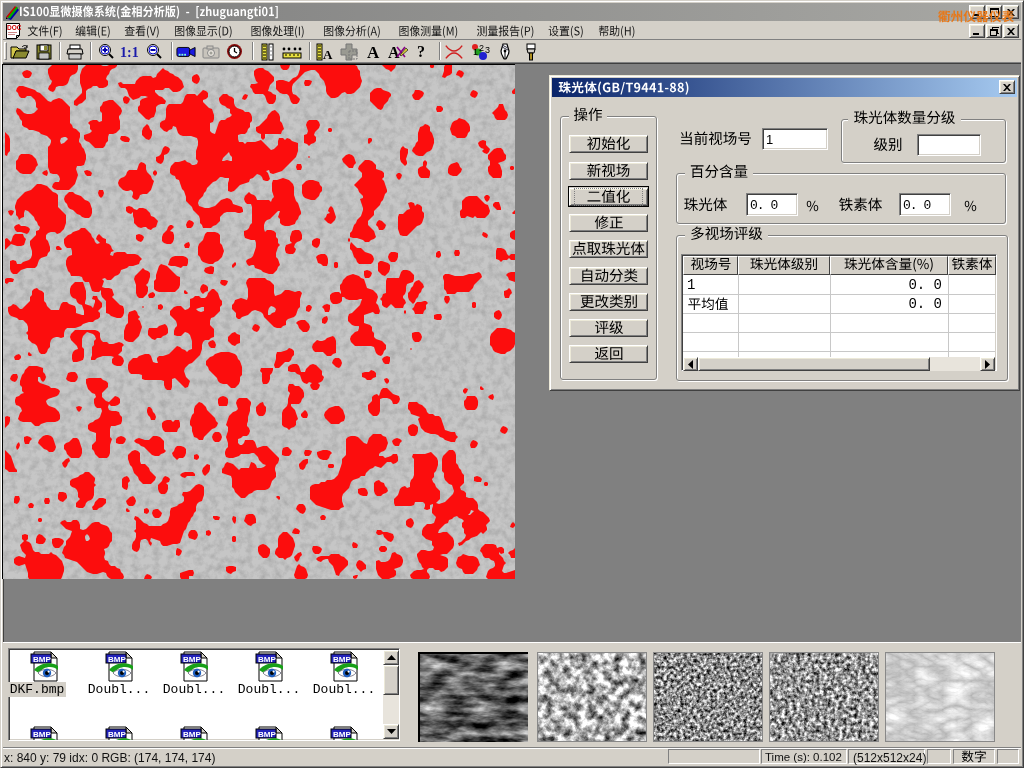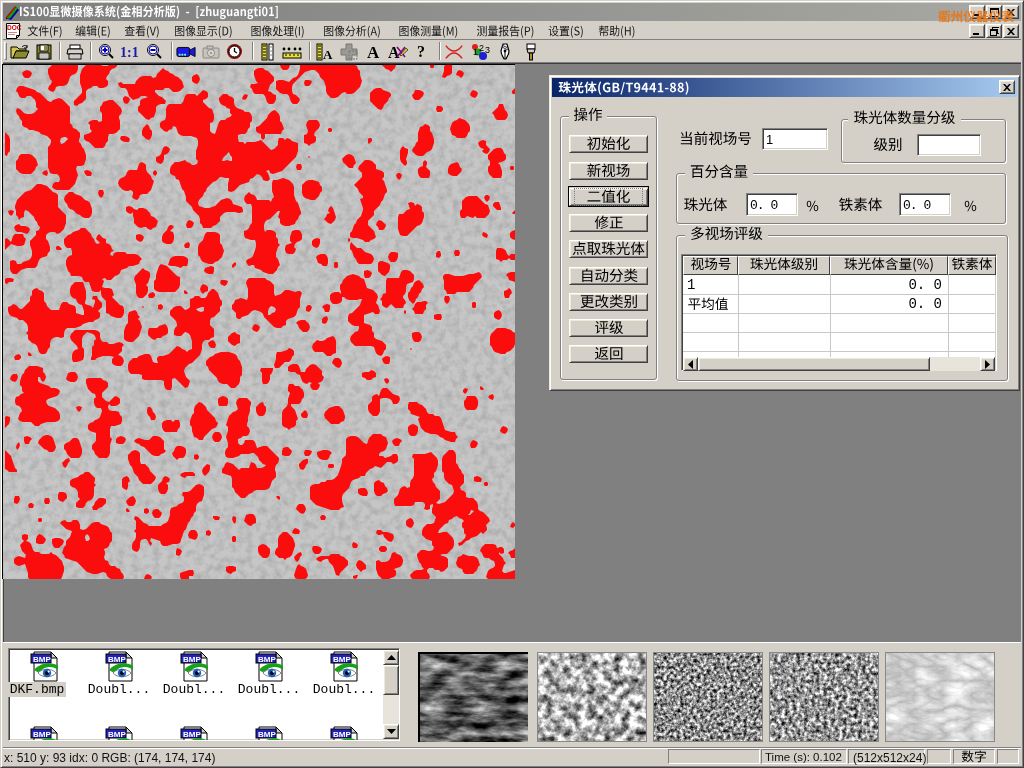--- a/index.html
+++ b/index.html
@@ -784,21 +784,21 @@
 <div class="abs" style="left:653px;top:652px;width:110px;height:90px;border:1px solid #888;background:#8e8e8e"><svg width="108" height="88">
       <rect width="108" height="88" filter="url(#th3)"></rect>
     </svg></div>
 <div class="abs" style="left:769px;top:652px;width:110px;height:90px;border:1px solid #888;background:#949494"><svg width="108" height="88">
       <rect width="108" height="88" filter="url(#th4)"></rect>
     </svg></div>
 <div class="abs" style="left:885px;top:652px;width:110px;height:90px;border:1px solid #888;background:#dedede"><svg width="108" height="88">
       <rect width="108" height="88" filter="url(#th5)"></rect>
     </svg></div>
 <div class="abs" style="left:3px;top:747px;width:1018px;height:18px;background:#d4d0c8;border-top:1px solid #808080;box-shadow:0 1px 0 #fff inset"></div>
-<div class="abs" style="left:4px;top:751px;font:12px 'Liberation Sans';color:#111">x: 510 y: 93 idx: 0 RGB: (174, 174, 174)</div>
+<div class="abs" style="left:4px;top:751px;font:12px 'Liberation Sans';color:#111">x: 840 y: 79 idx: 0 RGB: (174, 174, 174)</div>
 <div class="abs" style="left:668px;top:749px;width:92px;height:15px;border:1px solid;border-color:#808080 #fff #fff #808080;padding:1px 4px;font:12px 'Liberation Sans';color:#111"></div>
 <div class="abs" style="left:761px;top:749px;width:86px;height:15px;border:1px solid;border-color:#808080 #fff #fff #808080;padding:1px 0 0 3px;font:11.5px 'Liberation Sans';color:#111;white-space:nowrap">Time (s): 0.102</div>
 <div class="abs" style="left:848px;top:749px;width:77px;height:15px;border:1px solid;border-color:#808080 #fff #fff #808080;padding:1px 4px;font:12px 'Liberation Sans';color:#111">(512x512x24)</div>
 <div class="abs" style="left:927px;top:749px;width:24px;height:15px;border:1px solid;border-color:#808080 #fff #fff #808080;padding:1px 4px;font:12px 'Liberation Sans';color:#111"></div>
 <div class="abs" style="left:953px;top:749px;width:42px;height:15px;border:1px solid;border-color:#808080 #fff #fff #808080;display:flex;justify-content:center">
     <svg class="t " width="26" height="14" viewBox="0 -11.44 26.00 14.30" style="fill:#000">
       <use href="#g108" transform="translate(0.0,0) scale(0.01300,-0.01300)"></use>
       <use href="#g117" transform="translate(13.0,0) scale(0.01300,-0.01300)"></use>
     </svg>
   </div>

